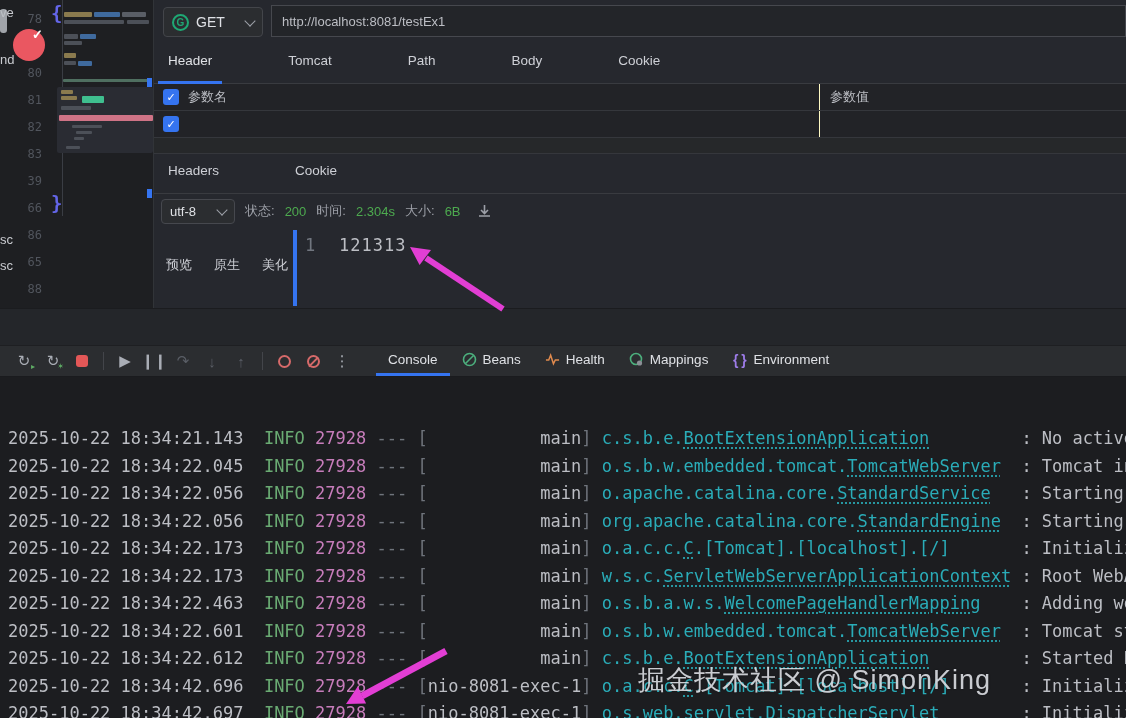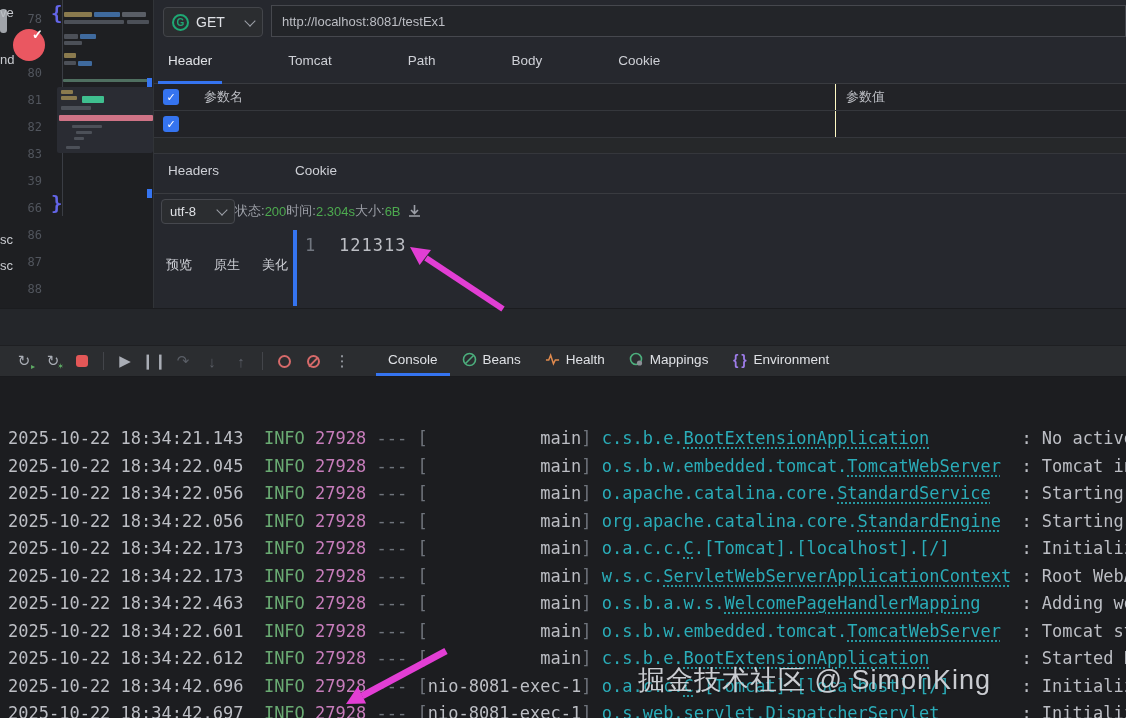--- a/index.html
+++ b/index.html
@@ -31,25 +31,25 @@
   .url-input{position:absolute;left:117px;top:5px;width:855px;height:32px;box-sizing:border-box;background:#232529;
       border:1px solid #46484e;color:#bcbec4;font-size:13px;padding:0 10px;outline:none;font-family:"Liberation Sans",sans-serif;}
   .tabs-row{position:absolute;left:0;right:0;display:flex;padding-left:4px;gap:40px;}
   .tab{height:41px;line-height:41px;padding:0 10px;margin-right:16px;color:#ced0d6;font-size:13.5px;border-bottom:3px solid transparent;cursor:pointer;}
   .tab.active{border-bottom-color:#3574f0;color:#dfe1e5;}
   #req-tabs{top:40px;border-bottom:1px solid #393b40;height:44px;box-sizing:border-box;}
   #param-table{position:absolute;left:0;right:0;top:84px;}
   .p-row{display:flex;height:26px;align-items:center;background:#222327;border-bottom:1px solid #35373c;}
   .p-check{width:34px;display:flex;justify-content:center;}
   .checkbox{width:16px;height:16px;background:#3574f0;border-radius:3px;color:#fff;font-size:11px;line-height:16px;text-align:center;cursor:pointer;}
-  .p-name{width:631px;color:#bcbec4;margin-left:16px;}
+  .p-name{width:631px;color:#bcbec4;}
   .p-value{flex:1;border-left:1px solid #fef9c3;height:100%;display:flex;align-items:center;padding-left:10px;box-sizing:border-box;color:#bcbec4;}
   .p-strip{height:15px;background:#26282a;border-bottom:1px solid #35373c;}
   #resp-tabs{top:150px;height:44px;border-bottom:1px solid #393b40;box-sizing:border-box;}
-  #status-row{position:absolute;left:0;right:0;top:194px;height:34px;display:flex;align-items:center;gap:0;padding-left:7px;}
+  #status-row{position:absolute;left:0;right:0;top:194px;height:34px;display:flex;align-items:center;gap:10px;padding-left:7px;}
   .enc-select{width:74px;height:25px;background:#2b2d30;border:1px solid #46484e;border-radius:4px;display:flex;align-items:center;
       justify-content:space-between;padding:0 8px;box-sizing:border-box;color:#dfe1e5;cursor:pointer;}
   .s-label{color:#9da0a8;}
   .s-val{color:#4daa4f;}
   #viewer{position:absolute;left:0;right:0;top:228px;height:80px;}
   .view-tabs{position:absolute;left:12px;top:28px;display:flex;gap:22px;color:#ced0d6;font-size:13px;}
   .view-tab{cursor:pointer;}
   .blue-bar{position:absolute;left:139px;top:2px;width:4px;height:76px;background:#3574f0;}
   .resp-lineno{position:absolute;left:151px;top:7px;color:#71767f;font-size:17px;}
   .resp-body{position:absolute;left:185px;top:7px;color:#bcbec4;font-size:17px;letter-spacing:1px;}
@@ -102,21 +102,21 @@
     <div id="gutter" class="mono">
         <div class="gutter-line">78</div>
         <div class="gutter-line"></div>
         <div class="gutter-line">80</div>
         <div class="gutter-line">81</div>
         <div class="gutter-line">82</div>
         <div class="gutter-line">83</div>
         <div class="gutter-line">39</div>
         <div class="gutter-line">66</div>
         <div class="gutter-line">86</div>
-        <div class="gutter-line">87</div>
+        <div class="gutter-line">65</div>
         <div class="gutter-line">88</div>
       </div>
     <div id="bp-icon">
       <span class="chk">✓</span>
     </div>
 
     <div class="indent-guide"></div>
     <span class="brace mono" style="top:2px">{</span>
     <span class="brace mono" style="top:192px">}</span>
 

